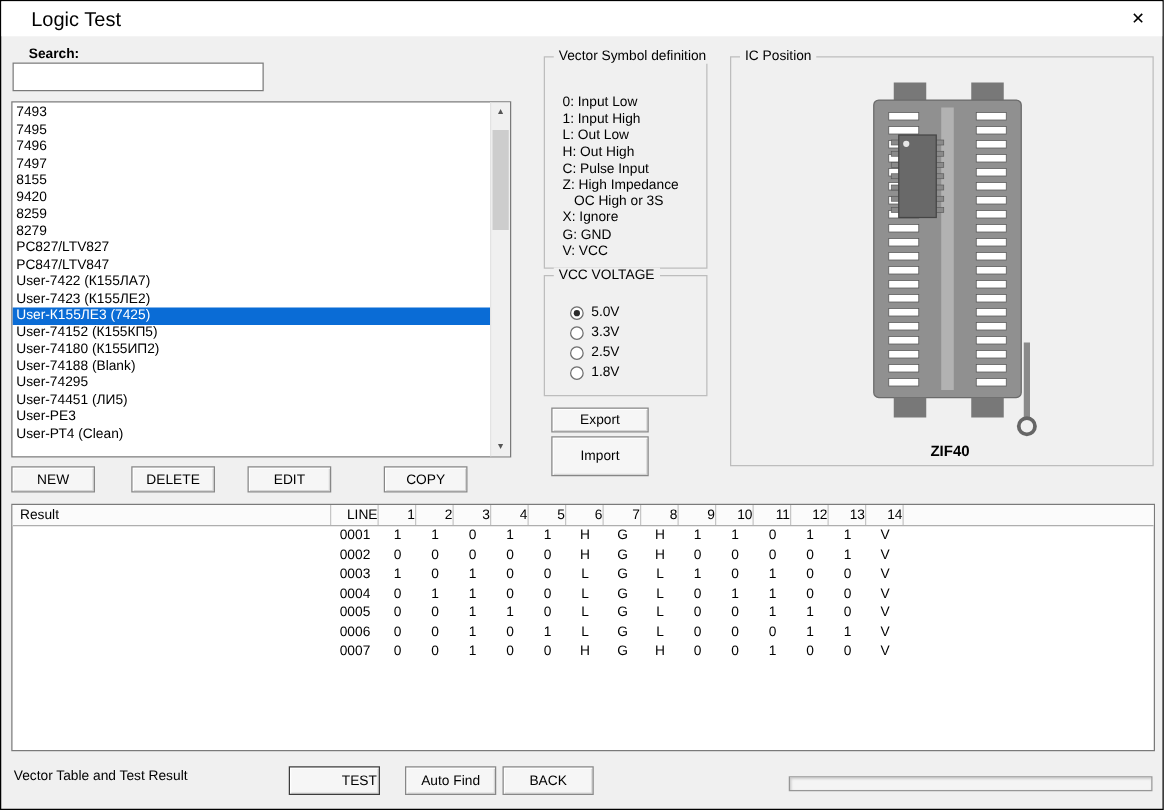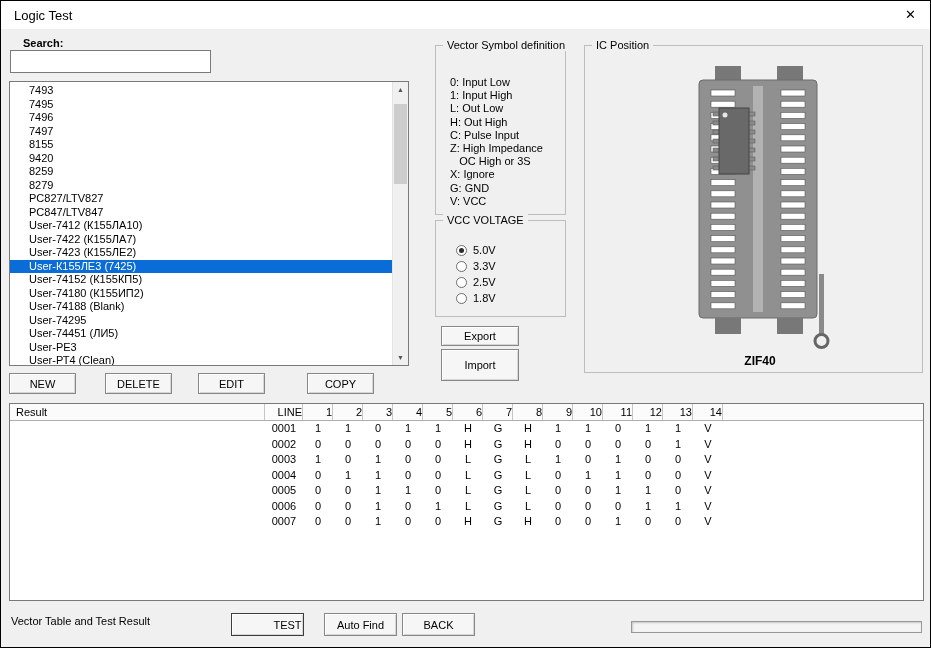--- a/index.html
+++ b/index.html
@@ -1,29 +1,29 @@
 <!DOCTYPE html>
 <html style="--sel: #0a6cd6;"><head>
 <meta charset="utf-8">
 <style>
   * { margin:0; padding:0; box-sizing:border-box; font-family:"Liberation Sans", sans-serif; }
   body { background:#ffffff; }
   .window { position:relative; width:931px; height:648px; background:#f0f0f0; border:1px solid #000; overflow:hidden; }
 
   .titlebar { position:absolute; left:0; top:0; width:100%; height:28px; background:#ffffff; }
-  .titlebar .title { position:absolute; left:13px; top:7px; font-size:13px; color:#000;text-align:right; }
+  .titlebar .title { position:absolute; left:24px; top:7px; font-size:16px; color:#000;text-align:right; }
   .titlebar .close { position:absolute; right:14px; top:6px; font-size:13px; color:#000; cursor:default; }
 
   .lbl { position:absolute; font-size:11px; color:#000; white-space:nowrap; }
 
   .search-input { position:absolute; left:9px; top:49px; width:201px; height:23px; border:1px solid #7a7a7a; background:#fff; font-size:11px; padding:0 4px; outline:none; }
 
   .listbox { position:absolute; left:8px; top:80px; width:400px; height:285px; background:#fff; border:1px solid #7a7a7a; }
   .list-items { position:absolute; left:0; top:2px; right:16px; bottom:0; overflow:hidden; }
-  .list-item { font-size:11px; line-height:13.5px; height:13.5px; padding-left:19px; white-space:nowrap; color:#000; }
+  .list-item { font-size:11px; line-height:13.5px; height:13.5px; padding-left:3px; white-space:nowrap; color:#000; }
   .list-item.selected { background:var(--sel,#0a6cd6); color:#fff; }
 
   .scrollbar { position:absolute; right:0; top:0; bottom:0; width:16px; background:#f0f0f0; border-left:1px solid #e3e3e3; }
   .sb-btn { position:absolute; left:0; width:100%; height:15px; font-size:7px; color:#555; text-align:center; line-height:15px; }
   .sb-btn.up { top:0; } .sb-btn.down { bottom:0; }
   .sb-thumb { position:absolute; left:1px; right:1px; top:22px; height:80px; background:#cdcdcd; }
 
   .btn { position:absolute; background:#f6f6f6; border:1px solid #878787; box-shadow: inset 1px 1px 0 #ffffff, inset -1px -1px 0 #d6d6d6; font-size:11px; color:#000; display:flex; align-items:center; justify-content:center; cursor:default; }
   .btn.default { border:1px solid #3c3c3c;padding-left:40px; }
 
@@ -78,21 +78,20 @@
     <div class="list-item">7493</div>
         <div class="list-item">7495</div>
         <div class="list-item">7496</div>
         <div class="list-item">7497</div>
         <div class="list-item">8155</div>
         <div class="list-item">9420</div>
         <div class="list-item">8259</div>
         <div class="list-item">8279</div>
         <div class="list-item">PC827/LTV827</div>
         <div class="list-item">PC847/LTV847</div>
-        <div class="list-item">User-7412 (К155ЛА10)</div>
         <div class="list-item">User-7422 (К155ЛА7)</div>
         <div class="list-item">User-7423 (К155ЛЕ2)</div>
         <div class="list-item selected">User-К155ЛЕ3 (7425)</div>
         <div class="list-item">User-74152 (К155КП5)</div>
         <div class="list-item">User-74180 (К155ИП2)</div>
         <div class="list-item">User-74188 (Blank)</div>
         <div class="list-item">User-74295</div>
         <div class="list-item">User-74451 (ЛИ5)</div>
         <div class="list-item">User-РЕ3</div>
         <div class="list-item">User-РТ4 (Clean)</div>

